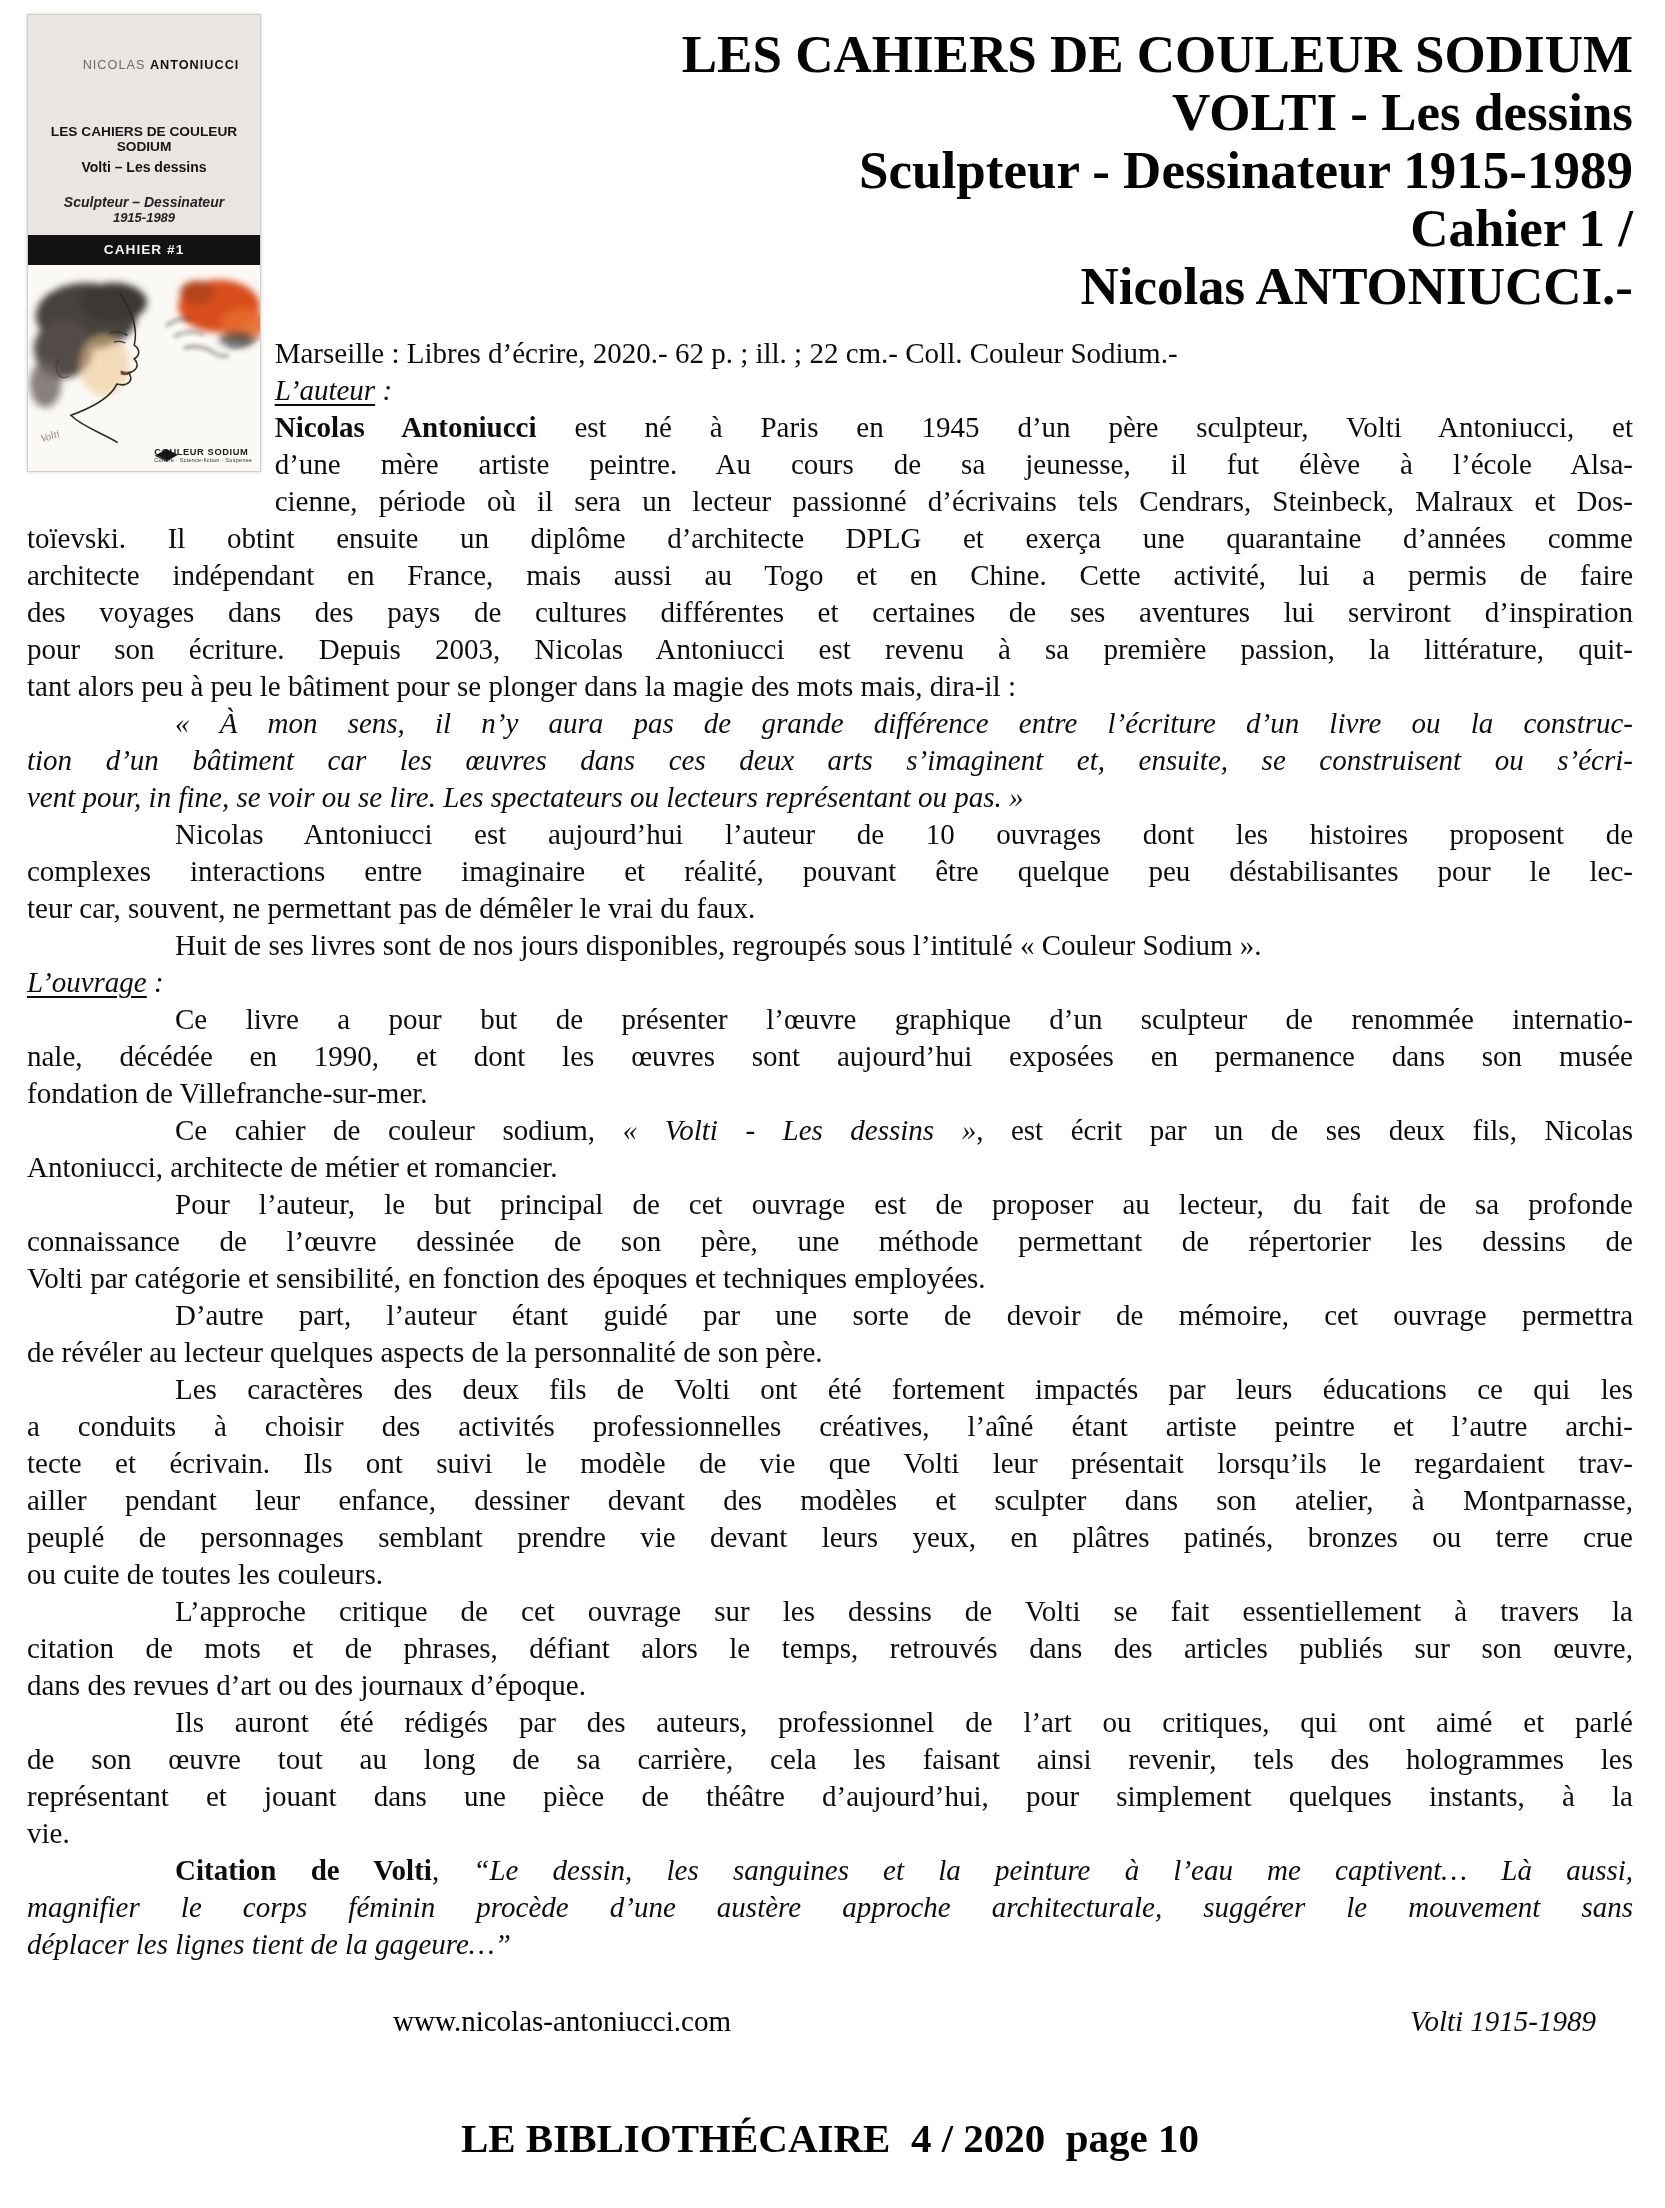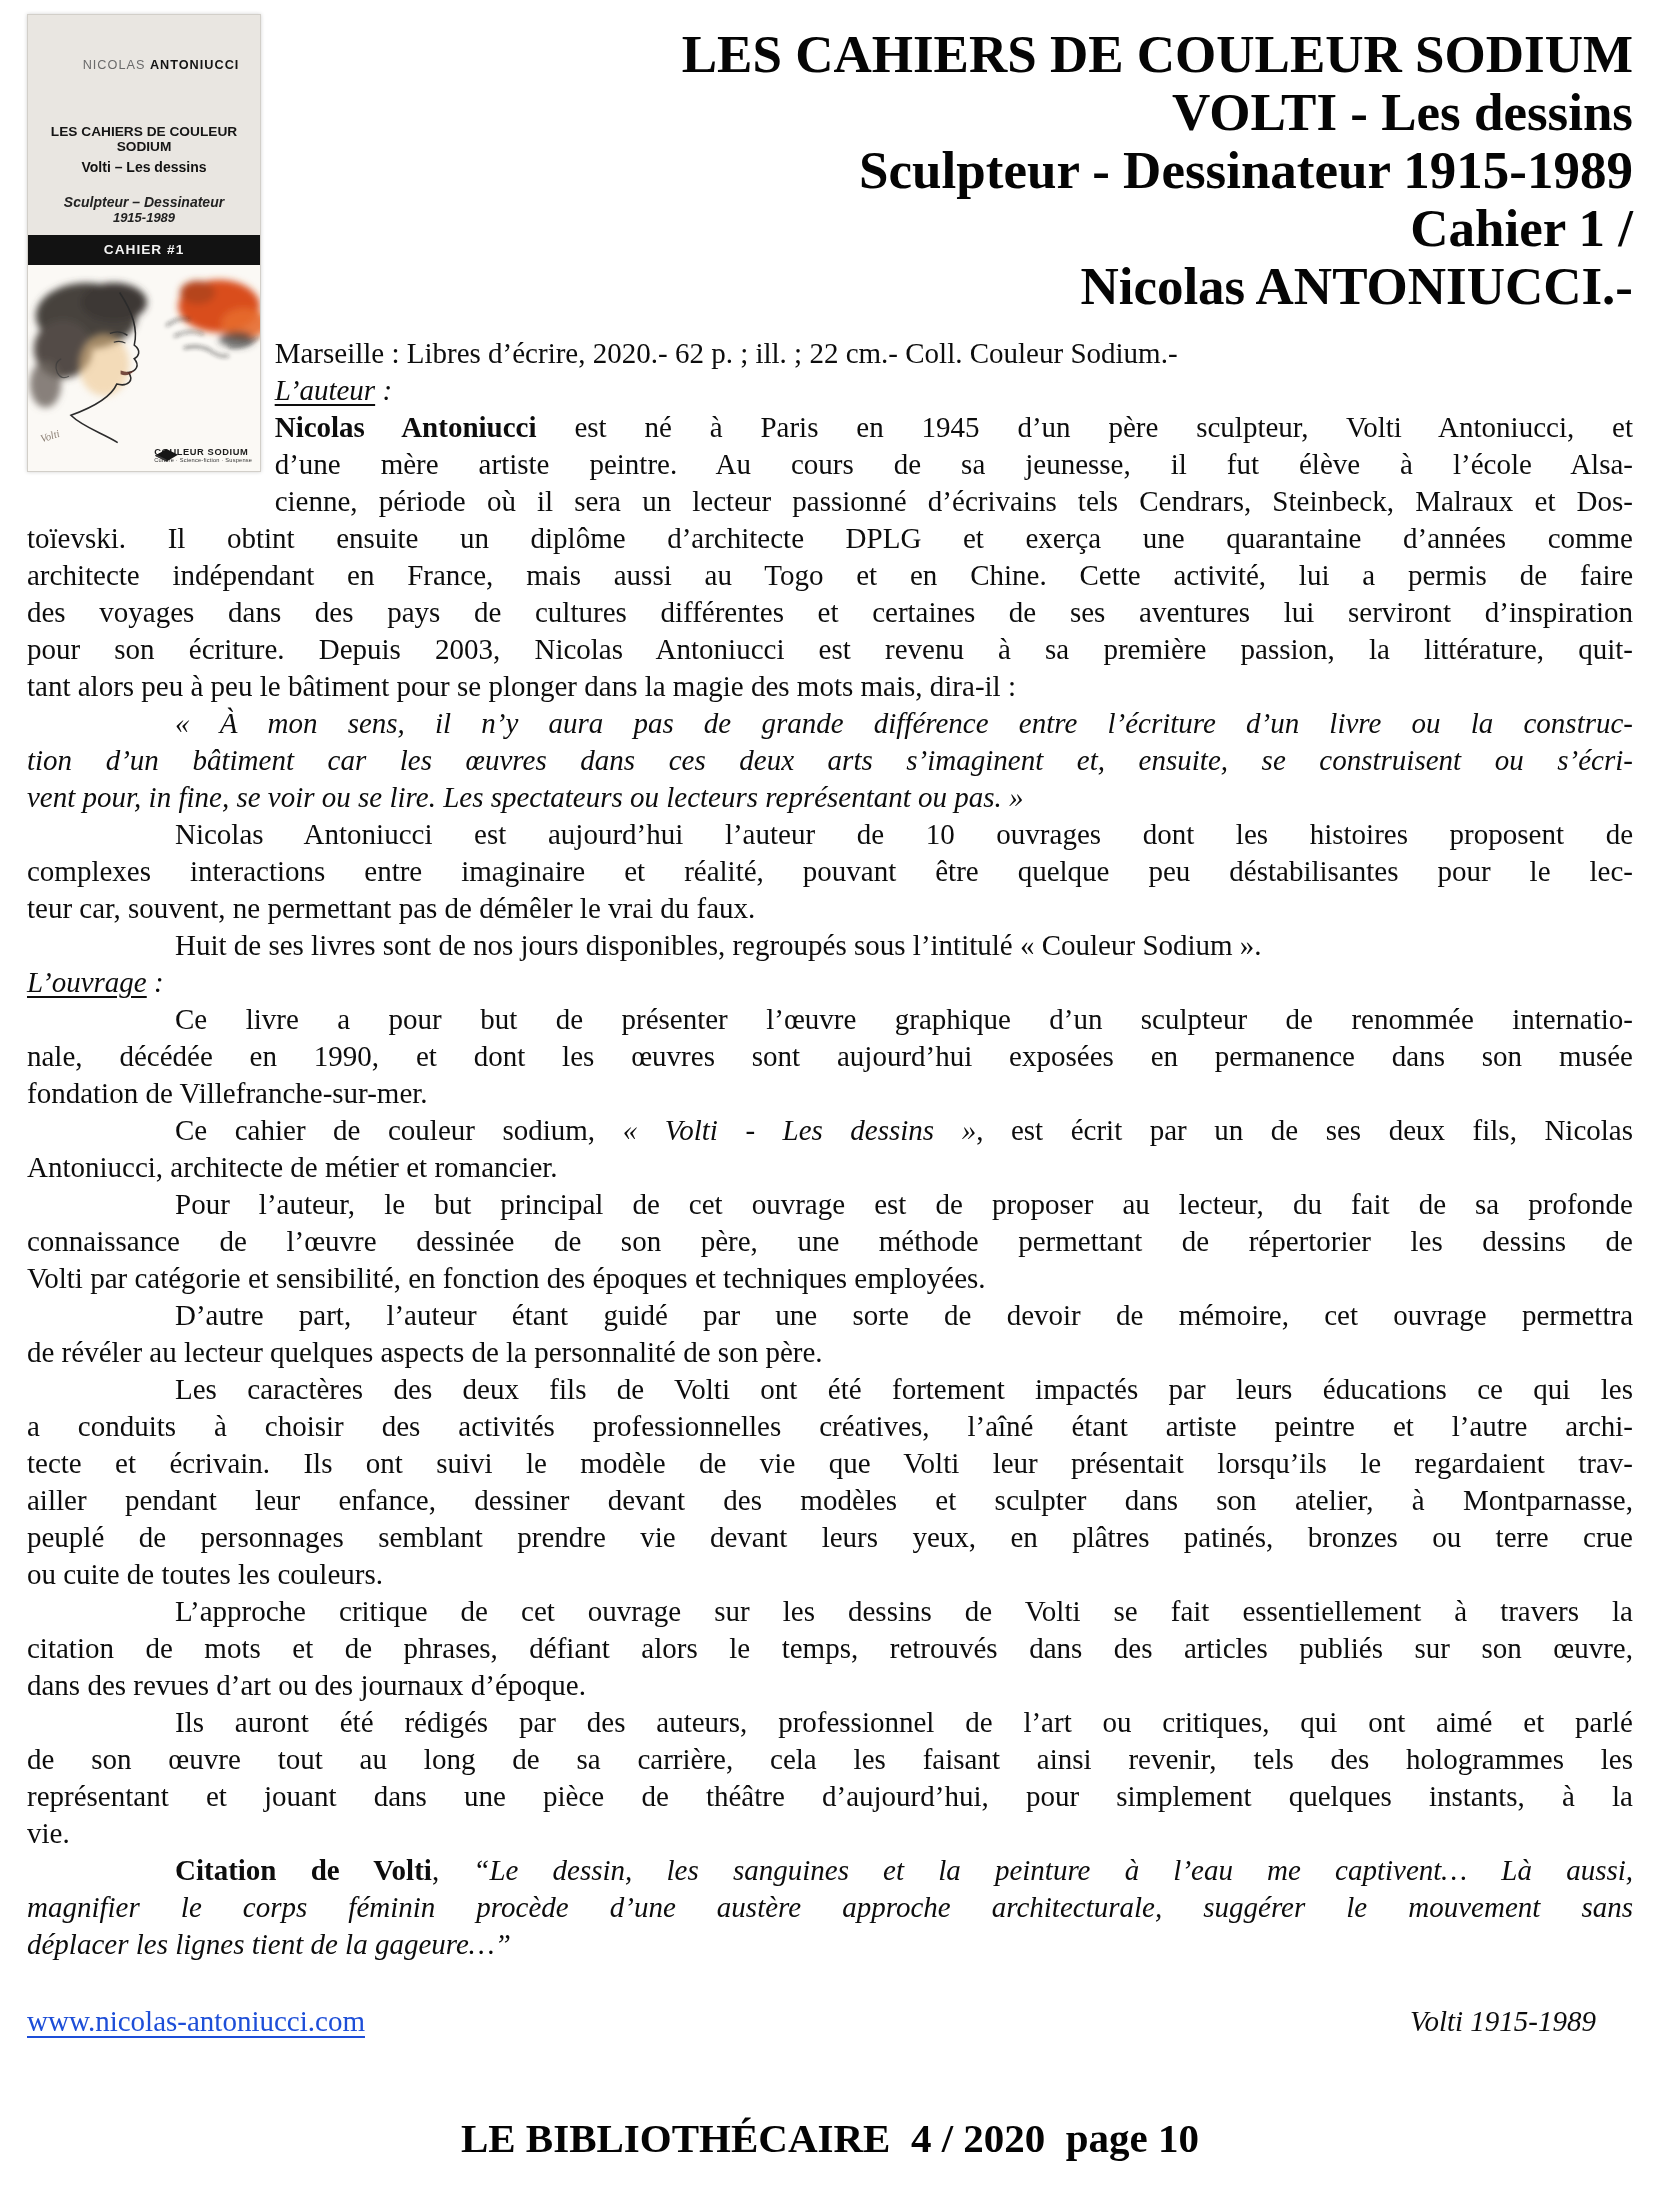--- a/index.html
+++ b/index.html
@@ -45,21 +45,21 @@
   
   .bodytext{font-size:29px;color:#0d0d0d;}
   .ln{line-height:37px;text-align:justify;white-space:normal;}
   .ln.jl{text-align-last:justify;}
   .ln.ind{padding-left:148px;}
   .b{font-weight:bold;}
   .i{font-style:italic;}
   .u{text-decoration:underline;text-decoration-thickness:2px;text-underline-offset:3.9px;}
   
   .linkrow{margin-top:39px;display:flex;justify-content:space-between;align-items:baseline;font-size:29px;line-height:39px;}
-  .weblink{color:#1d4ed8;text-decoration:underline;text-decoration-thickness:2px;text-underline-offset:4.9px;cursor:pointer;}
+  .weblink{margin-left:366px;color:#000000;text-decoration-thickness:2px;text-underline-offset:4.9px;cursor:pointer;}
   .volti-sig{font-style:italic;margin-right:37px;color:#0d0d0d;}
   .footer{margin-top:73px;text-align:center;font-weight:bold;font-size:41px;line-height:49px;white-space:pre;color:#040404;}
 </style>
 </head>
 <body>
 
 <div class="page">
 
   <div class="cover">
     <div class="cover-author">

